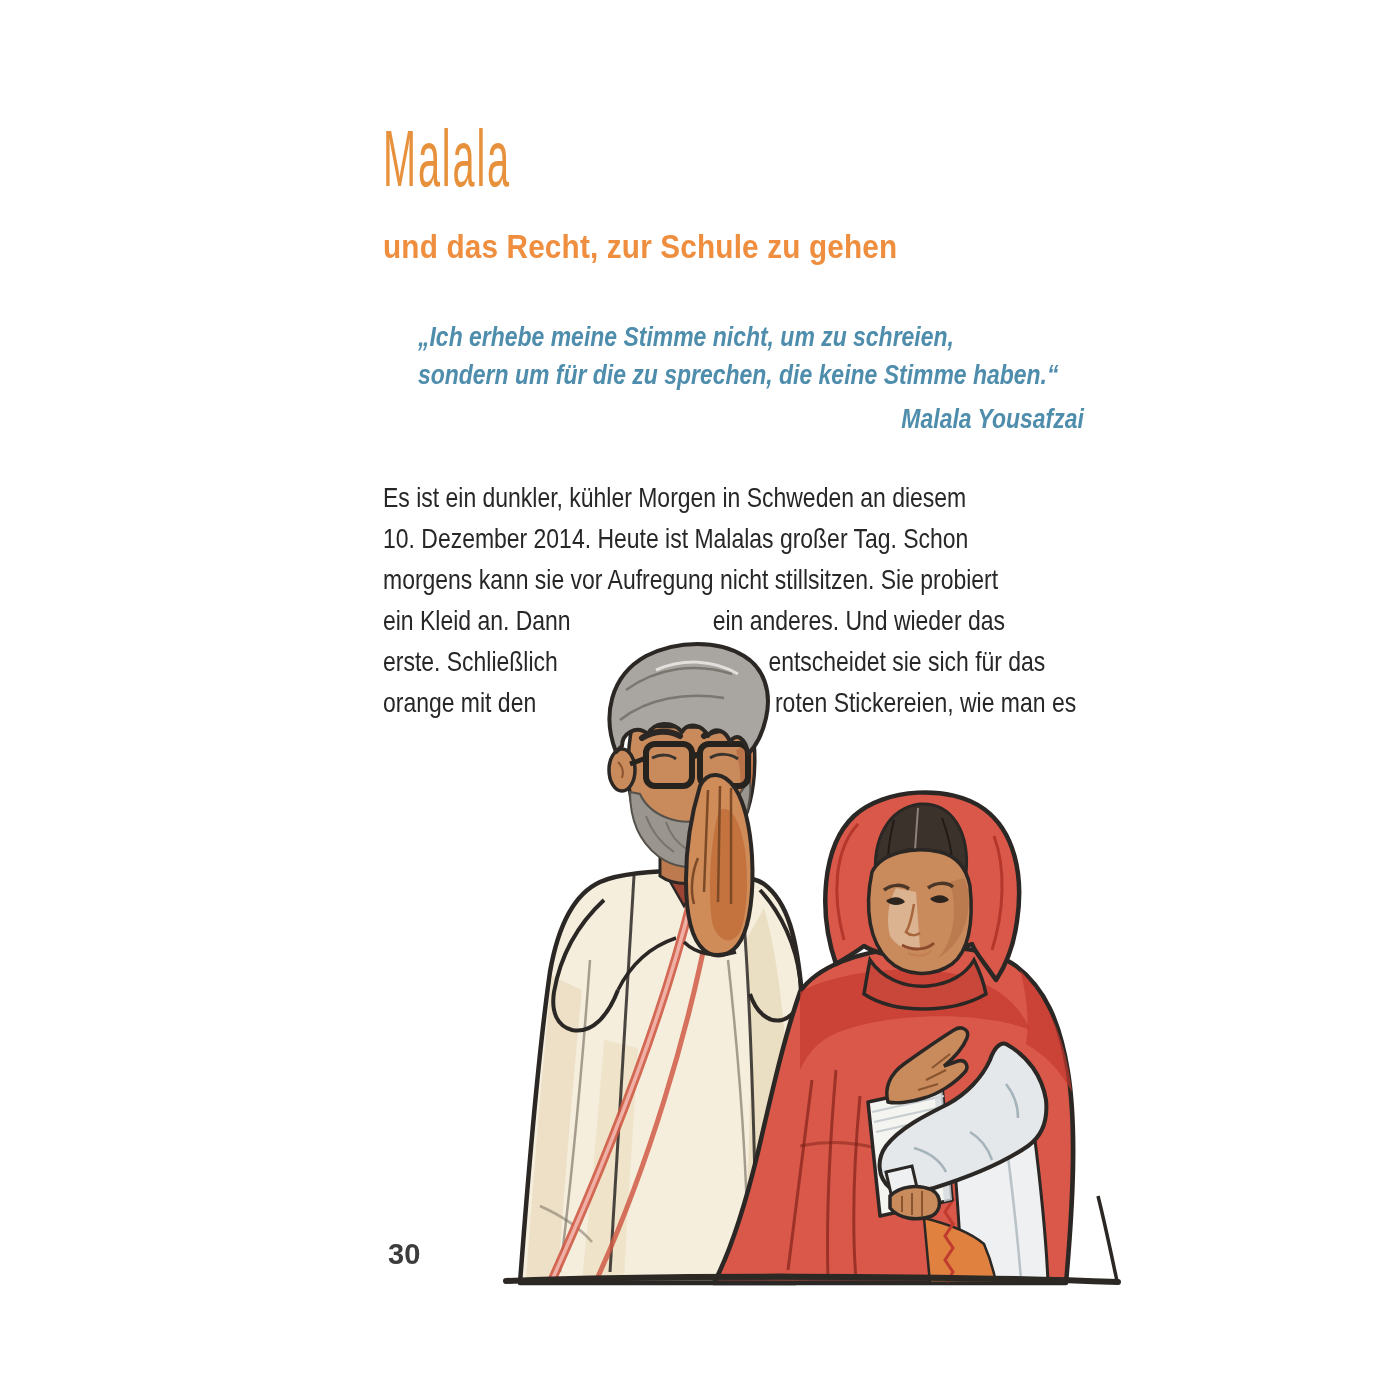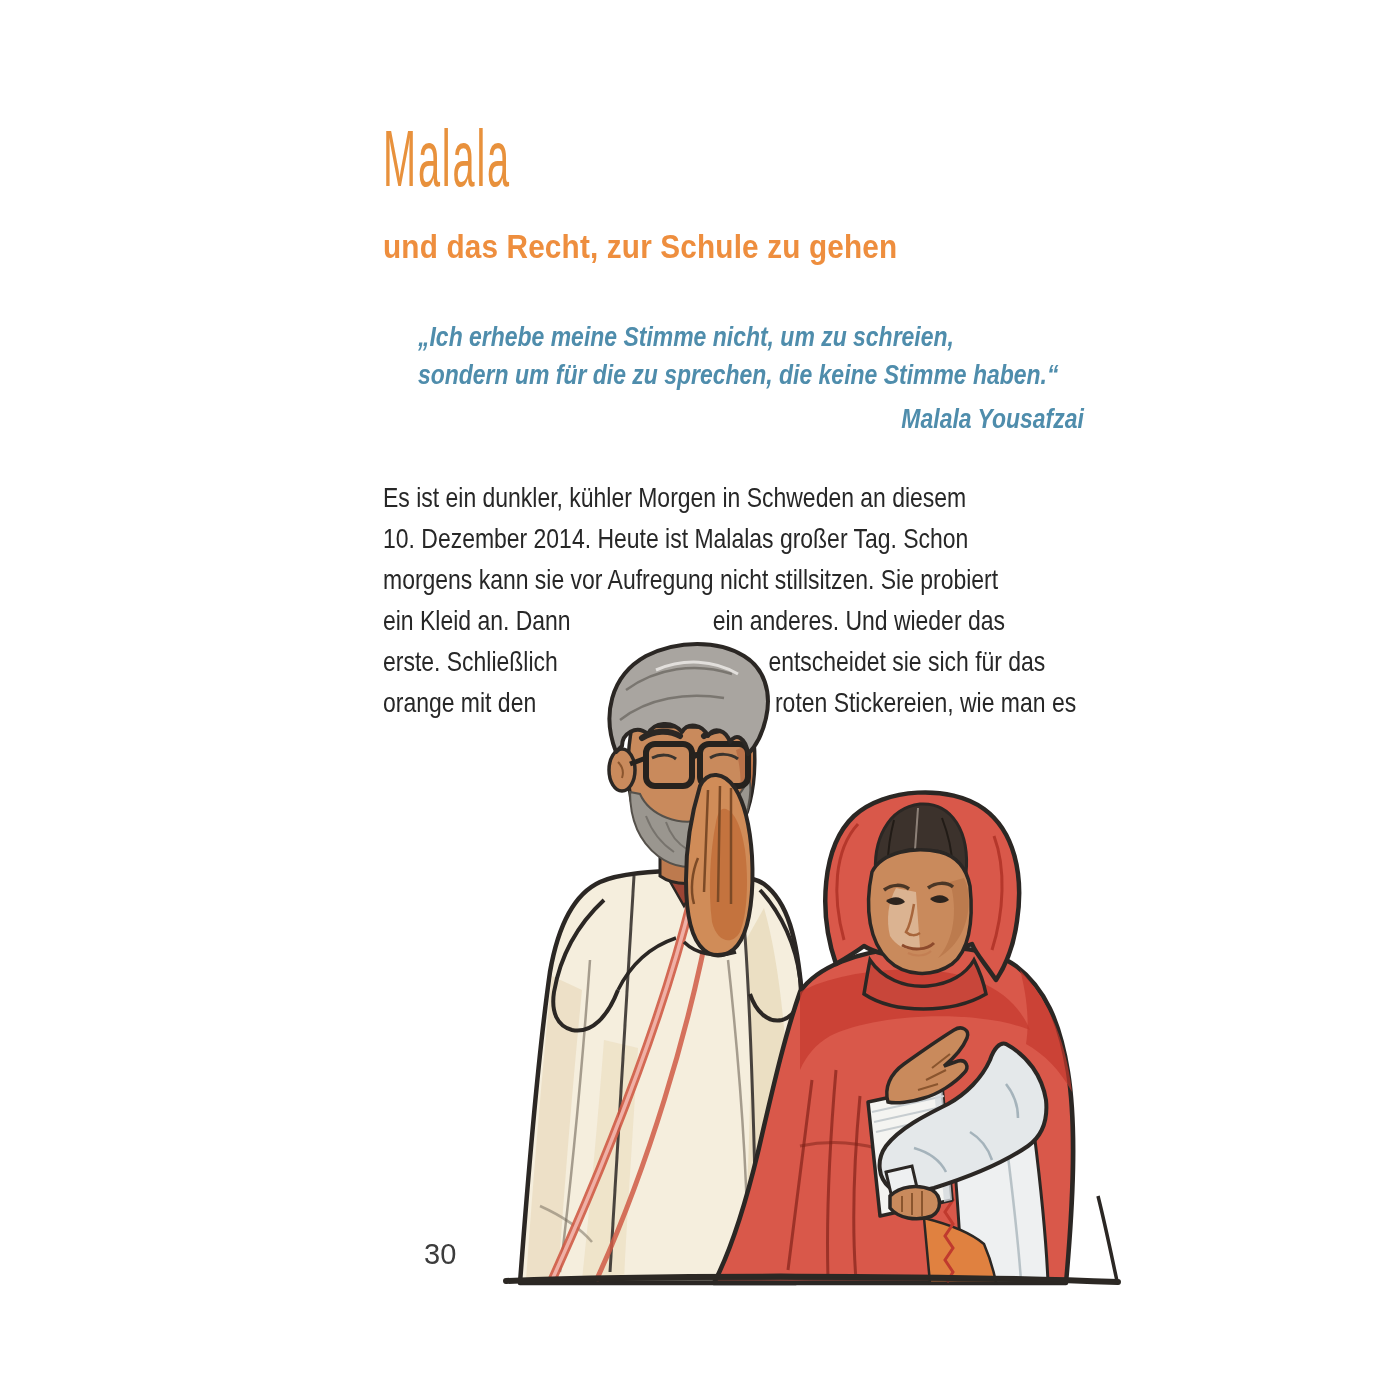--- a/index.html
+++ b/index.html
@@ -38,23 +38,22 @@
     transform:scaleX(0.82);transform-origin:left top;
   }
   .body-line{position:relative;height:41px;white-space:nowrap;}
   .body-line .seg2{position:absolute;top:0;}
   .body-line.l4 .seg2{left:402px;}
   .body-line.l5 .seg2{left:470px;}
   .body-line.l6 .seg2{left:478px;}
 
   .page-number{
     position:absolute;left:388px;top:1238px;
-    font-size:29px;font-weight:400;
+    font-size:29px;font-weight:700;
     color:var(--page-number-gray,#3c3c3c);
-    margin-left:36px;
   }
 
   .illustration{position:absolute;left:500px;top:640px;width:625px;height:650px;}
 </style>
 </head>
 <body>
 
 <div class="page">
 
   <div class="chapter-title">Malala</div>

